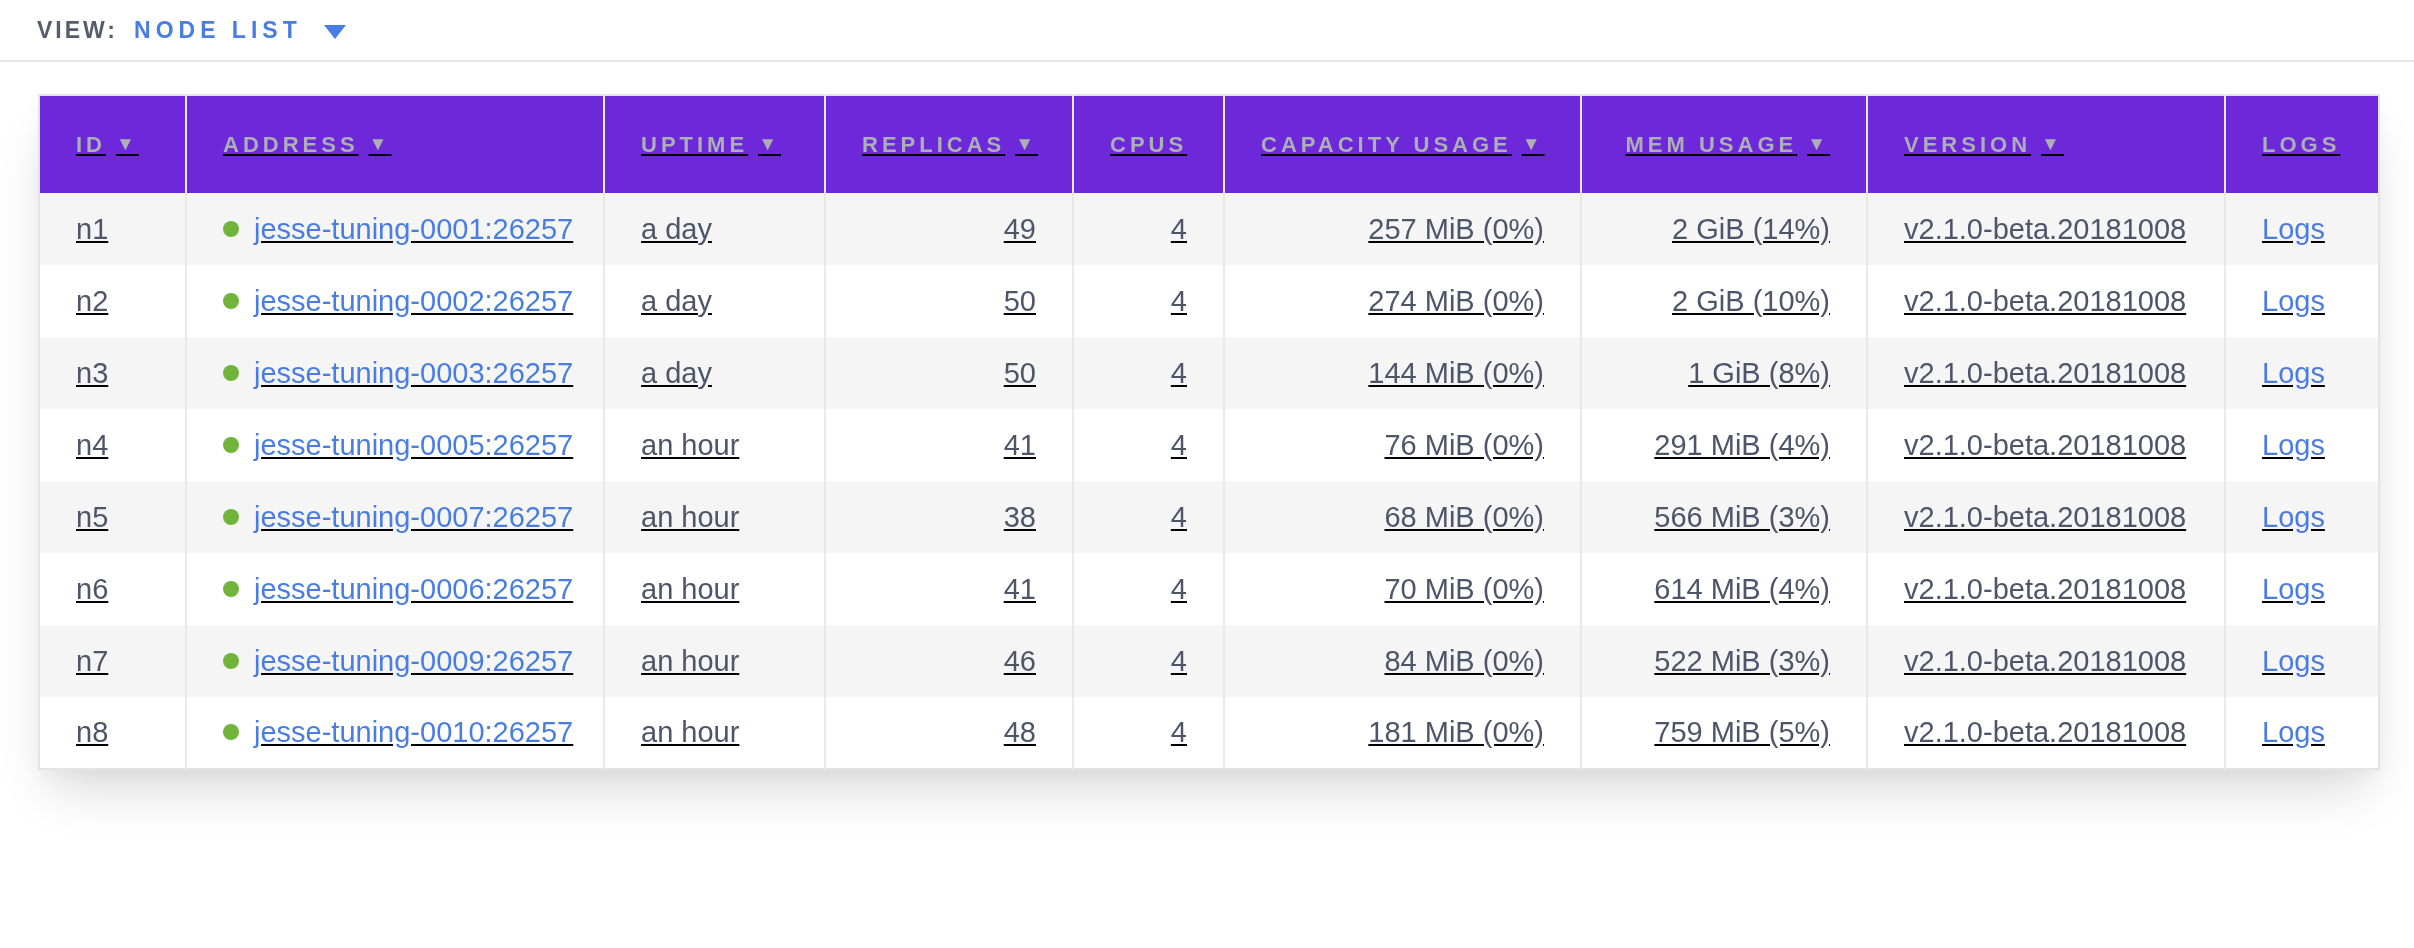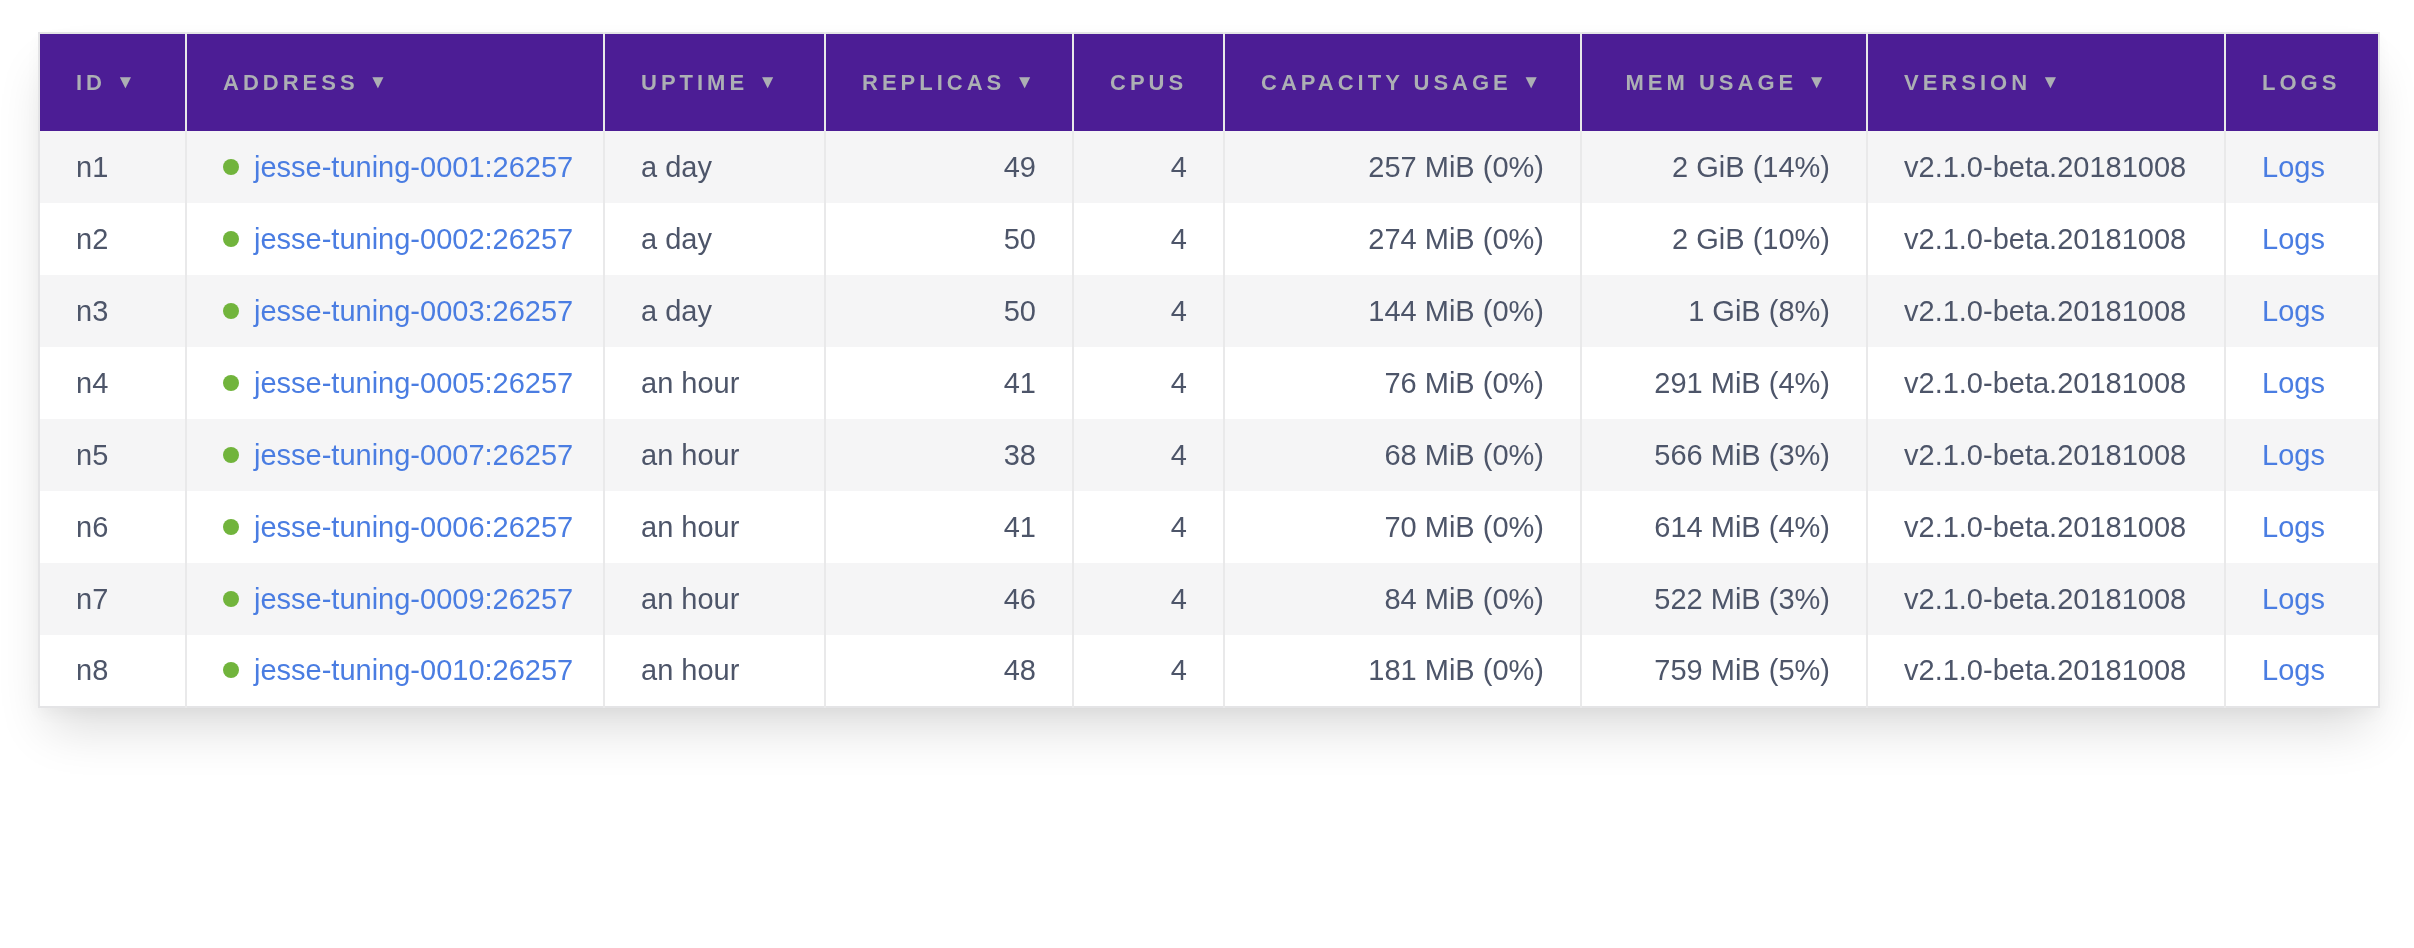--- a/index.html
+++ b/index.html
@@ -29,22 +29,23 @@
   
   h1.page-title {
     margin: 22px 0 0 34px; font-size: 40px; line-height: 46px;
     font-weight: 700; color: #1a1d23; letter-spacing: 0.2px;
   }
 
   
   .table-wrap { margin: 32px 37px 0 38px; }
   table.nodes {
     width: 2340px; table-layout: fixed; border-collapse: collapse;
-    background: #4c1d95; border: 2px solid #e4e4e6;
+    background: #6d28d9; border: 2px solid #e4e4e6;
     box-shadow: 0 30px 48px -10px rgba(0,0,0,0.14), 0 6px 14px rgba(0,0,0,0.03);
+    text-decoration: underline;
   }
   th, td { border-left: 2px solid #e9e9ea; }
   th:first-child, td:first-child { border-left: none; }
 
   thead th {
     height: 98px; padding: 0 36px; text-align: left; vertical-align: middle;
     font-size: 22px; font-weight: 700; letter-spacing: 4px;
     color: #acafb4; text-transform: uppercase; white-space: nowrap;
   }
   thead th .arrow { font-size: 19px; margin-left: 10px; position: relative; top: -2px; }
@@ -64,20 +65,27 @@
     display: inline-block; width: 16px; height: 16px; border-radius: 50%;
     background: var(--live, #71b43c); margin-right: 15px; vertical-align: middle;
     position: relative; top: -2px;
   }
 </style>
 </head>
 <body>
 
 <div class="app">
 
+  <header class="view-bar">
+    <span class="view-label">VIEW:</span>
+    <span class="view-select">
+      <span class="view-selected">NODE LIST</span>
+      <span class="caret"></span>
+    </span>
+  </header>
 
 
   <div class="table-wrap">
     <table class="nodes">
       <colgroup>
         <col style="width:147px">
           <col style="width:418px">
           <col style="width:221px">
         <col style="width:248px">
           <col style="width:151px">

